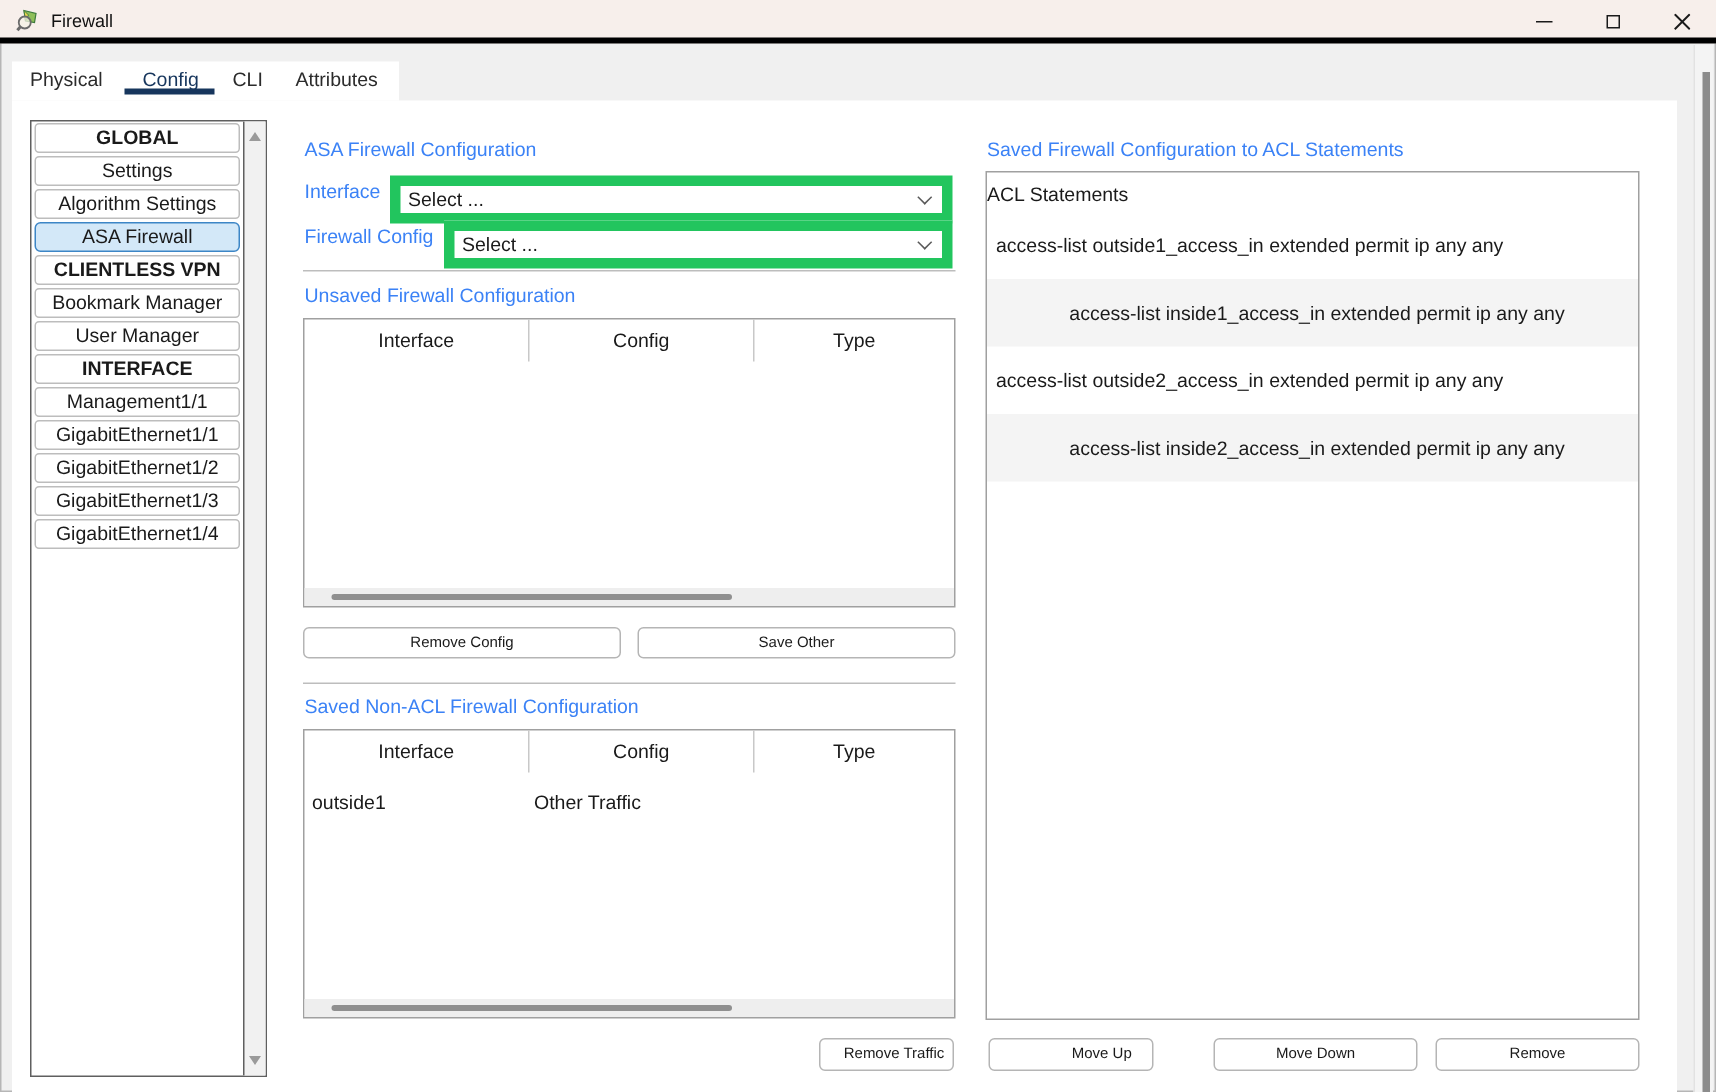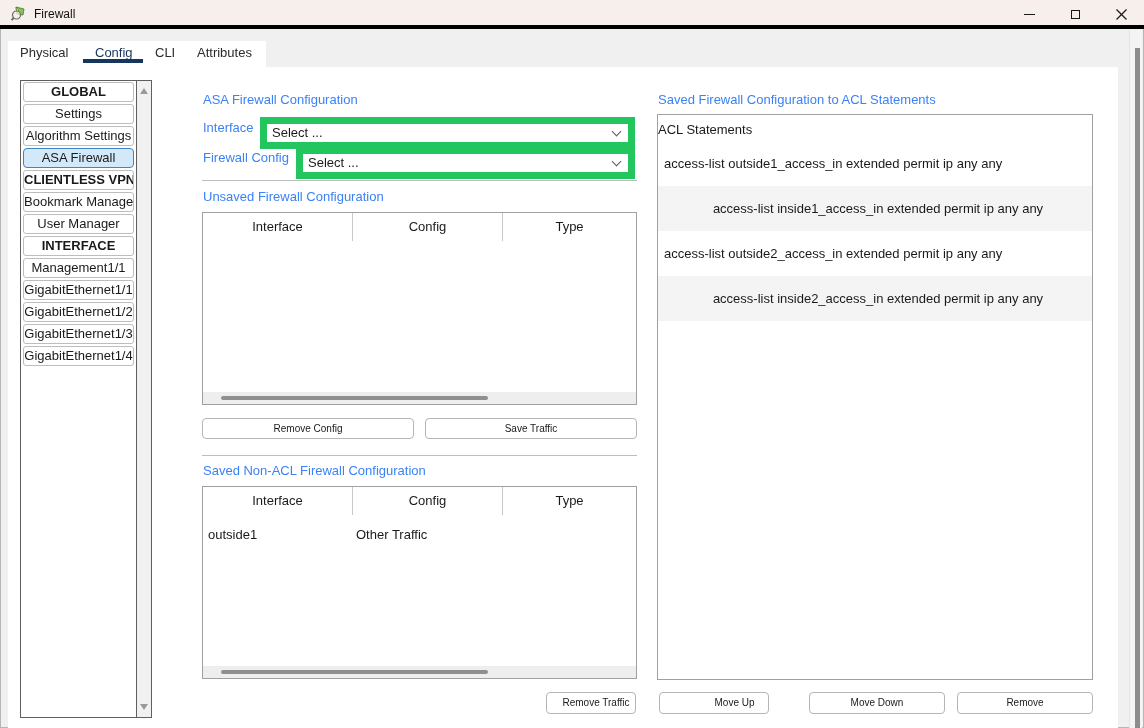--- a/index.html
+++ b/index.html
@@ -19,21 +19,21 @@
   
   .tabpatch { position:absolute; left:8px; top:41px; width:258px; height:26px; background:#fff; }
   .tab { position:absolute; top:4px; font-size:13px; color:#2b2b2b; cursor:default; }
   .tab-physical { left:12px; } .tab-config { left:87px; color:#17365d; } .tab-cli { left:147px; } .tab-attributes { left:189px; }
   .tab-underline { position:absolute; left:75px; top:18px; width:60px; height:4px; background:#17365d; }
 
   
   .panel { position:absolute; left:8px; top:67px; width:1110px; height:661px; background:#fff; }
 
   
-  .sidebar { position:absolute; left:12px; top:13px; width:132px; height:638px; border:1px solid #5f5f5f; background:#fff; }
+  .sidebar { position:absolute; left:12px; top:13px; width:158px; height:638px; border:1px solid #5f5f5f; background:#fff; }
   .side-items { position:absolute; left:2px; top:1px; right:17px; }
   .side-btn { height:20px; line-height:18px; margin-bottom:2px; text-align:center; background:#fff; border:1px solid #bdbdbd; border-radius:3px; font-size:13px; overflow:hidden; white-space:nowrap; }
   .side-btn.hdr { font-weight:bold; }
   .side-btn.selected { background:#d3e8f8; border:1px solid #3d86c6; border-radius:4px; }
   .side-scroll { position:absolute; top:0; right:0; width:15px; height:100%; background:#f1f1f1; border-left:1px solid #5f5f5f; }
   .tri-up { position:absolute; top:7px; left:3px; width:0; height:0; border-left:4px solid transparent; border-right:4px solid transparent; border-bottom:6px solid #9a9a9a; }
   .tri-down { position:absolute; bottom:7px; left:3px; width:0; height:0; border-left:4px solid transparent; border-right:4px solid transparent; border-top:6px solid #9a9a9a; }
 
   
   .h-label { position:absolute; font-size:13px; color:#3b82f6; white-space:nowrap; }
@@ -146,21 +146,21 @@
         <div class="th c1">Interface</div>
         <div class="th c2">Config</div>
         <div class="th c3">Type</div>
       </div>
       <div class="hscroll">
           <div class="hthumb"></div>
         </div>
     </div>
 
     <div class="btn" style="left:194px; top:351px; width:212px;">Remove Config</div>
-    <div class="btn" style="left:417px; top:351px; width:212px;">Save Traffic</div>
+    <div class="btn" style="left:417px; top:351px; width:212px;">Save Other</div>
 
     <div class="hr" style="left:194px; top:388px; width:435px;"></div>
 
     <div class="h-label" style="left:195px; top:396px;">Saved Non-ACL Firewall Configuration</div>
 
     <div class="dtable" style="left:194px; top:419px;">
       <div class="thead">
         <div class="th c1">Interface</div>
         <div class="th c2">Config</div>
         <div class="th c3">Type</div>

